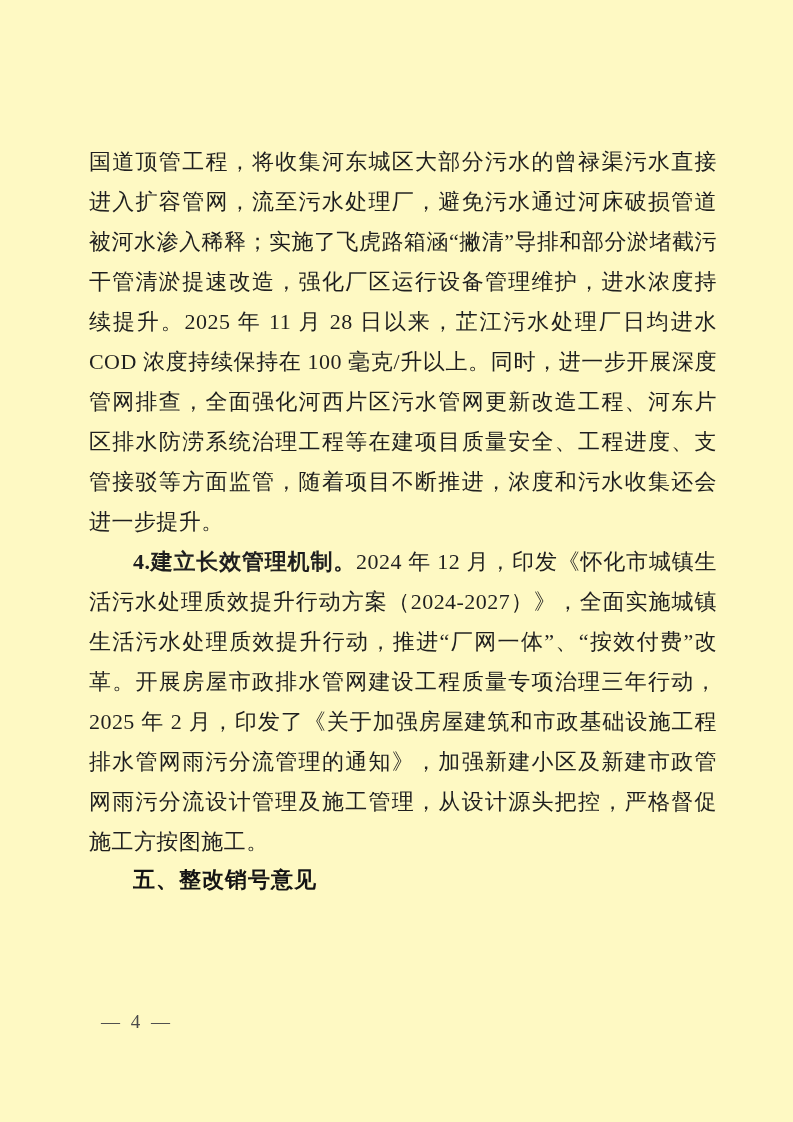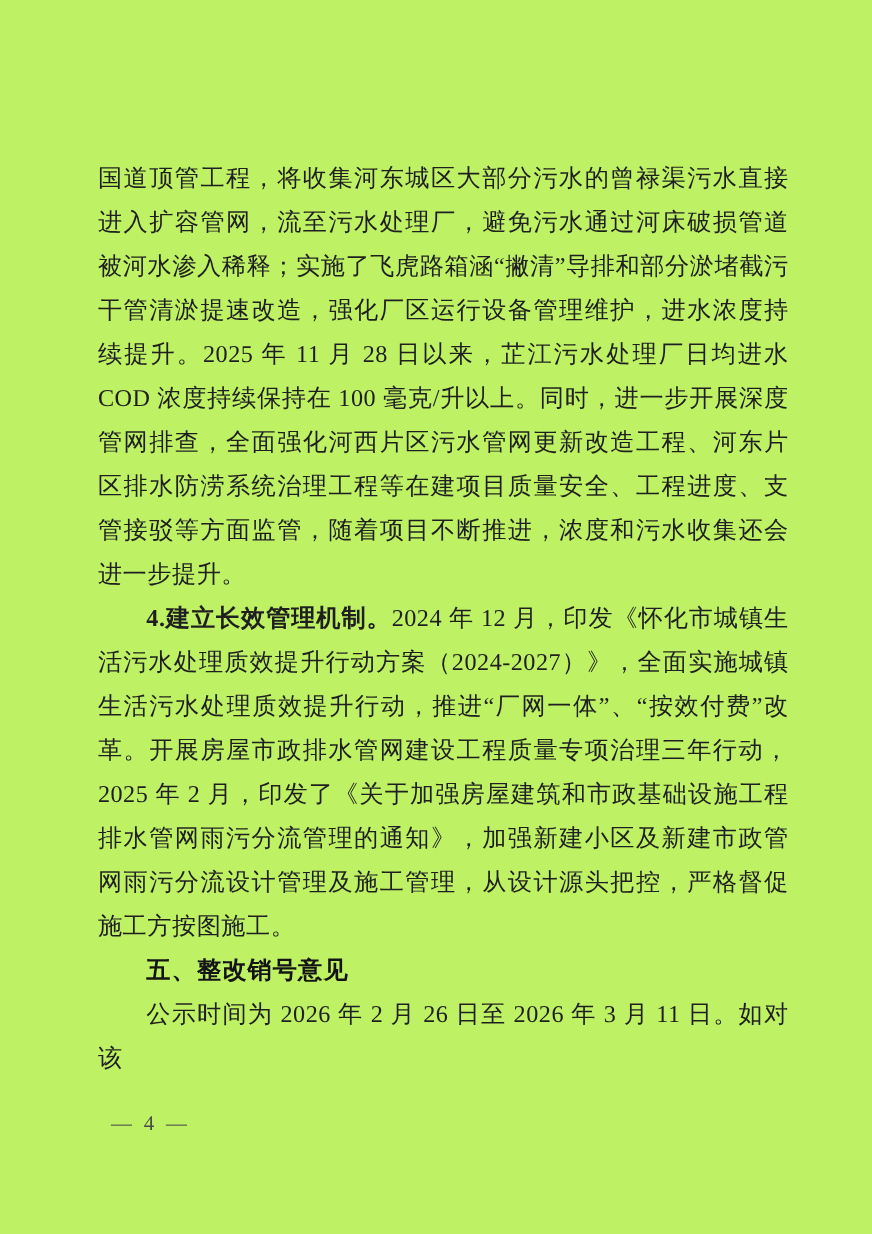--- a/index.html
+++ b/index.html
@@ -5,21 +5,21 @@
   html, body {
     margin: 0;
     padding: 0;
     background: #e9e9e9;
   }
   .page {
     position: relative;
     width: 793px;
     height: 1122px;
     margin: 0 auto;
-    background: #bef264;
+    background: #fef9c3;
     overflow: hidden;
     font-family: "Liberation Serif", "DejaVu Serif", serif;
     color: #1f1f1f;
   }
   .content {
     position: absolute;
     left: 89px;
     top: 142px;
     width: 628px;
     font-size: 22px;
@@ -35,21 +35,21 @@
   .indent {
     text-indent: 2em;
     font-family: Liberation Serif, serif;
   }
   .lead-bold {
     font-weight: 700;
   }
   .section-heading {
     margin: 0;
     padding: 0;
-    font-family: Liberation Sans, sans-serif;
+    font-family: Liberation Mono, monospace;
     font-weight: 700;
     font-size: 22px;
     line-height: 40px;
     text-indent: 2em;
     color: #141414;
     letter-spacing: 1px;
   }
   .page-footer {
     position: absolute;
     left: 101px;
@@ -68,19 +68,18 @@
 
   <div class="content">
 
     <p>国道顶管工程，将收集河东城区大部分污水的曾禄渠污水直接进入扩容管网，流至污水处理厂，避免污水通过河床破损管道被河水渗入稀释；实施了飞虎路箱涵“撇清”导排和部分淤堵截污干管清淤提速改造，强化厂区运行设备管理维护，进水浓度持续提升。2025 年 11 月 28 日以来，芷江污水处理厂日均进水 COD 浓度持续保持在 100 毫克/升以上。同时，进一步开展深度管网排查，全面强化河西片区污水管网更新改造工程、河东片区排水防涝系统治理工程等在建项目质量安全、工程进度、支管接驳等方面监管，随着项目不断推进，浓度和污水收集还会进一步提升。</p>
 
     <p class="indent"><span class="lead-bold">4.建立长效管理机制。</span><span>2024 年 12 月，印发《怀化市城镇生活污水处理质效提升行动方案（2024-2027）》，全面实施城镇生活污水处理质效提升行动，推进“厂网一体”、“按效付费”改革。开展房屋市政排水管网建设工程质量专项治理三年行动，2025 年 2 月，印发了《关于加强房屋建筑和市政基础设施工程排水管网雨污分流管理的通知》，加强新建小区及新建市政管网雨污分流设计管理及施工管理，从设计源头把控，严格督促施工方按图施工。</span></p>
 
     <h2 class="section-heading">五、整改销号意见</h2>
 
 
-    <p class="indent">公示时间为 2026 年 2 月 26 日至 2026 年 3 月 11 日。如对该</p>
 
   </div>
 
   <div class="page-footer">— 4 —</div>
 
 </div>
 
 </body></html>

